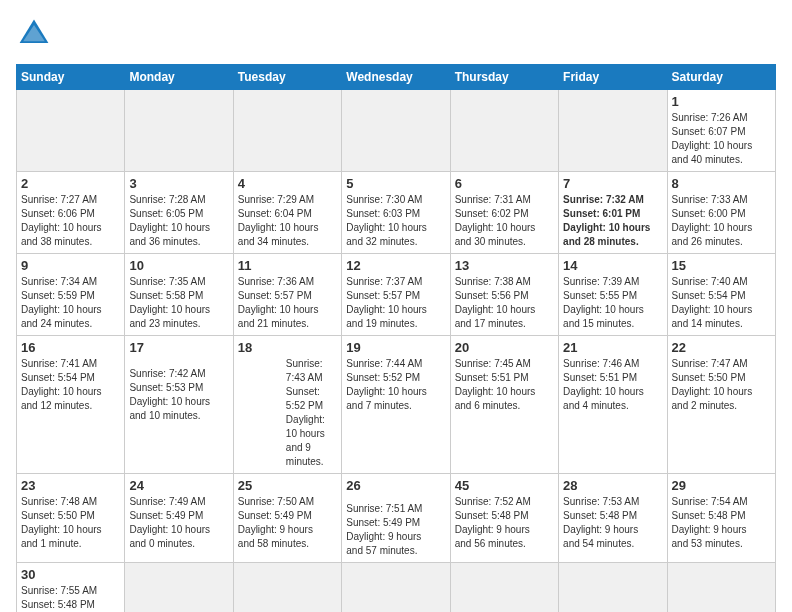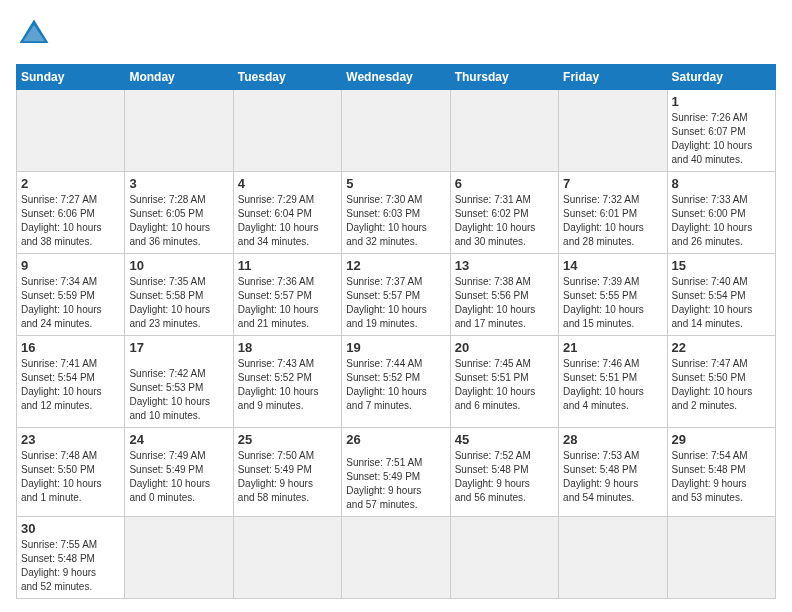--- a/index.html
+++ b/index.html
@@ -159,21 +159,21 @@
         </td>
         <td>
           <span class="day-num">6</span>
           <div class="day-info" style="white-space: pre-line;">Sunrise: 7:31 AM
 Sunset: 6:02 PM
 Daylight: 10 hours
 and 30 minutes.</div>
         </td>
         <td>
           <span class="day-num">7</span>
-          <div class="day-info" style="white-space: pre-line;">Sunrise: 7:32 AM
+          <div class="day-info" style="white-space: pre-line; font-weight: bold;">Sunrise: 7:32 AM
 Sunset: 6:01 PM
 Daylight: 10 hours
 and 28 minutes.</div>
         </td>
         <td>
           <span class="day-num">8</span>
           <div class="day-info" style="white-space: pre-line;">Sunrise: 7:33 AM
 Sunset: 6:00 PM
 Daylight: 10 hours
 and 26 minutes.</div>
@@ -240,21 +240,21 @@
         </td>
         <td>
           <span class="day-num">17</span>
           <div class="day-info" style="white-space: pre-line; margin-top: 12px;">Sunrise: 7:42 AM
 Sunset: 5:53 PM
 Daylight: 10 hours
 and 10 minutes.</div>
         </td>
         <td>
           <span class="day-num">18</span>
-          <div class="day-info" style="white-space: pre-line;">Sunrise: 7:43 AM
+          <div class="day-info" style="white-space: pre-line; margin-left: 48px;">Sunrise: 7:43 AM
 Sunset: 5:52 PM
 Daylight: 10 hours
 and 9 minutes.</div>
         </td>
         <td>
           <span class="day-num">19</span>
           <div class="day-info" style="white-space: pre-line;">Sunrise: 7:44 AM
 Sunset: 5:52 PM
 Daylight: 10 hours
 and 7 minutes.</div>

